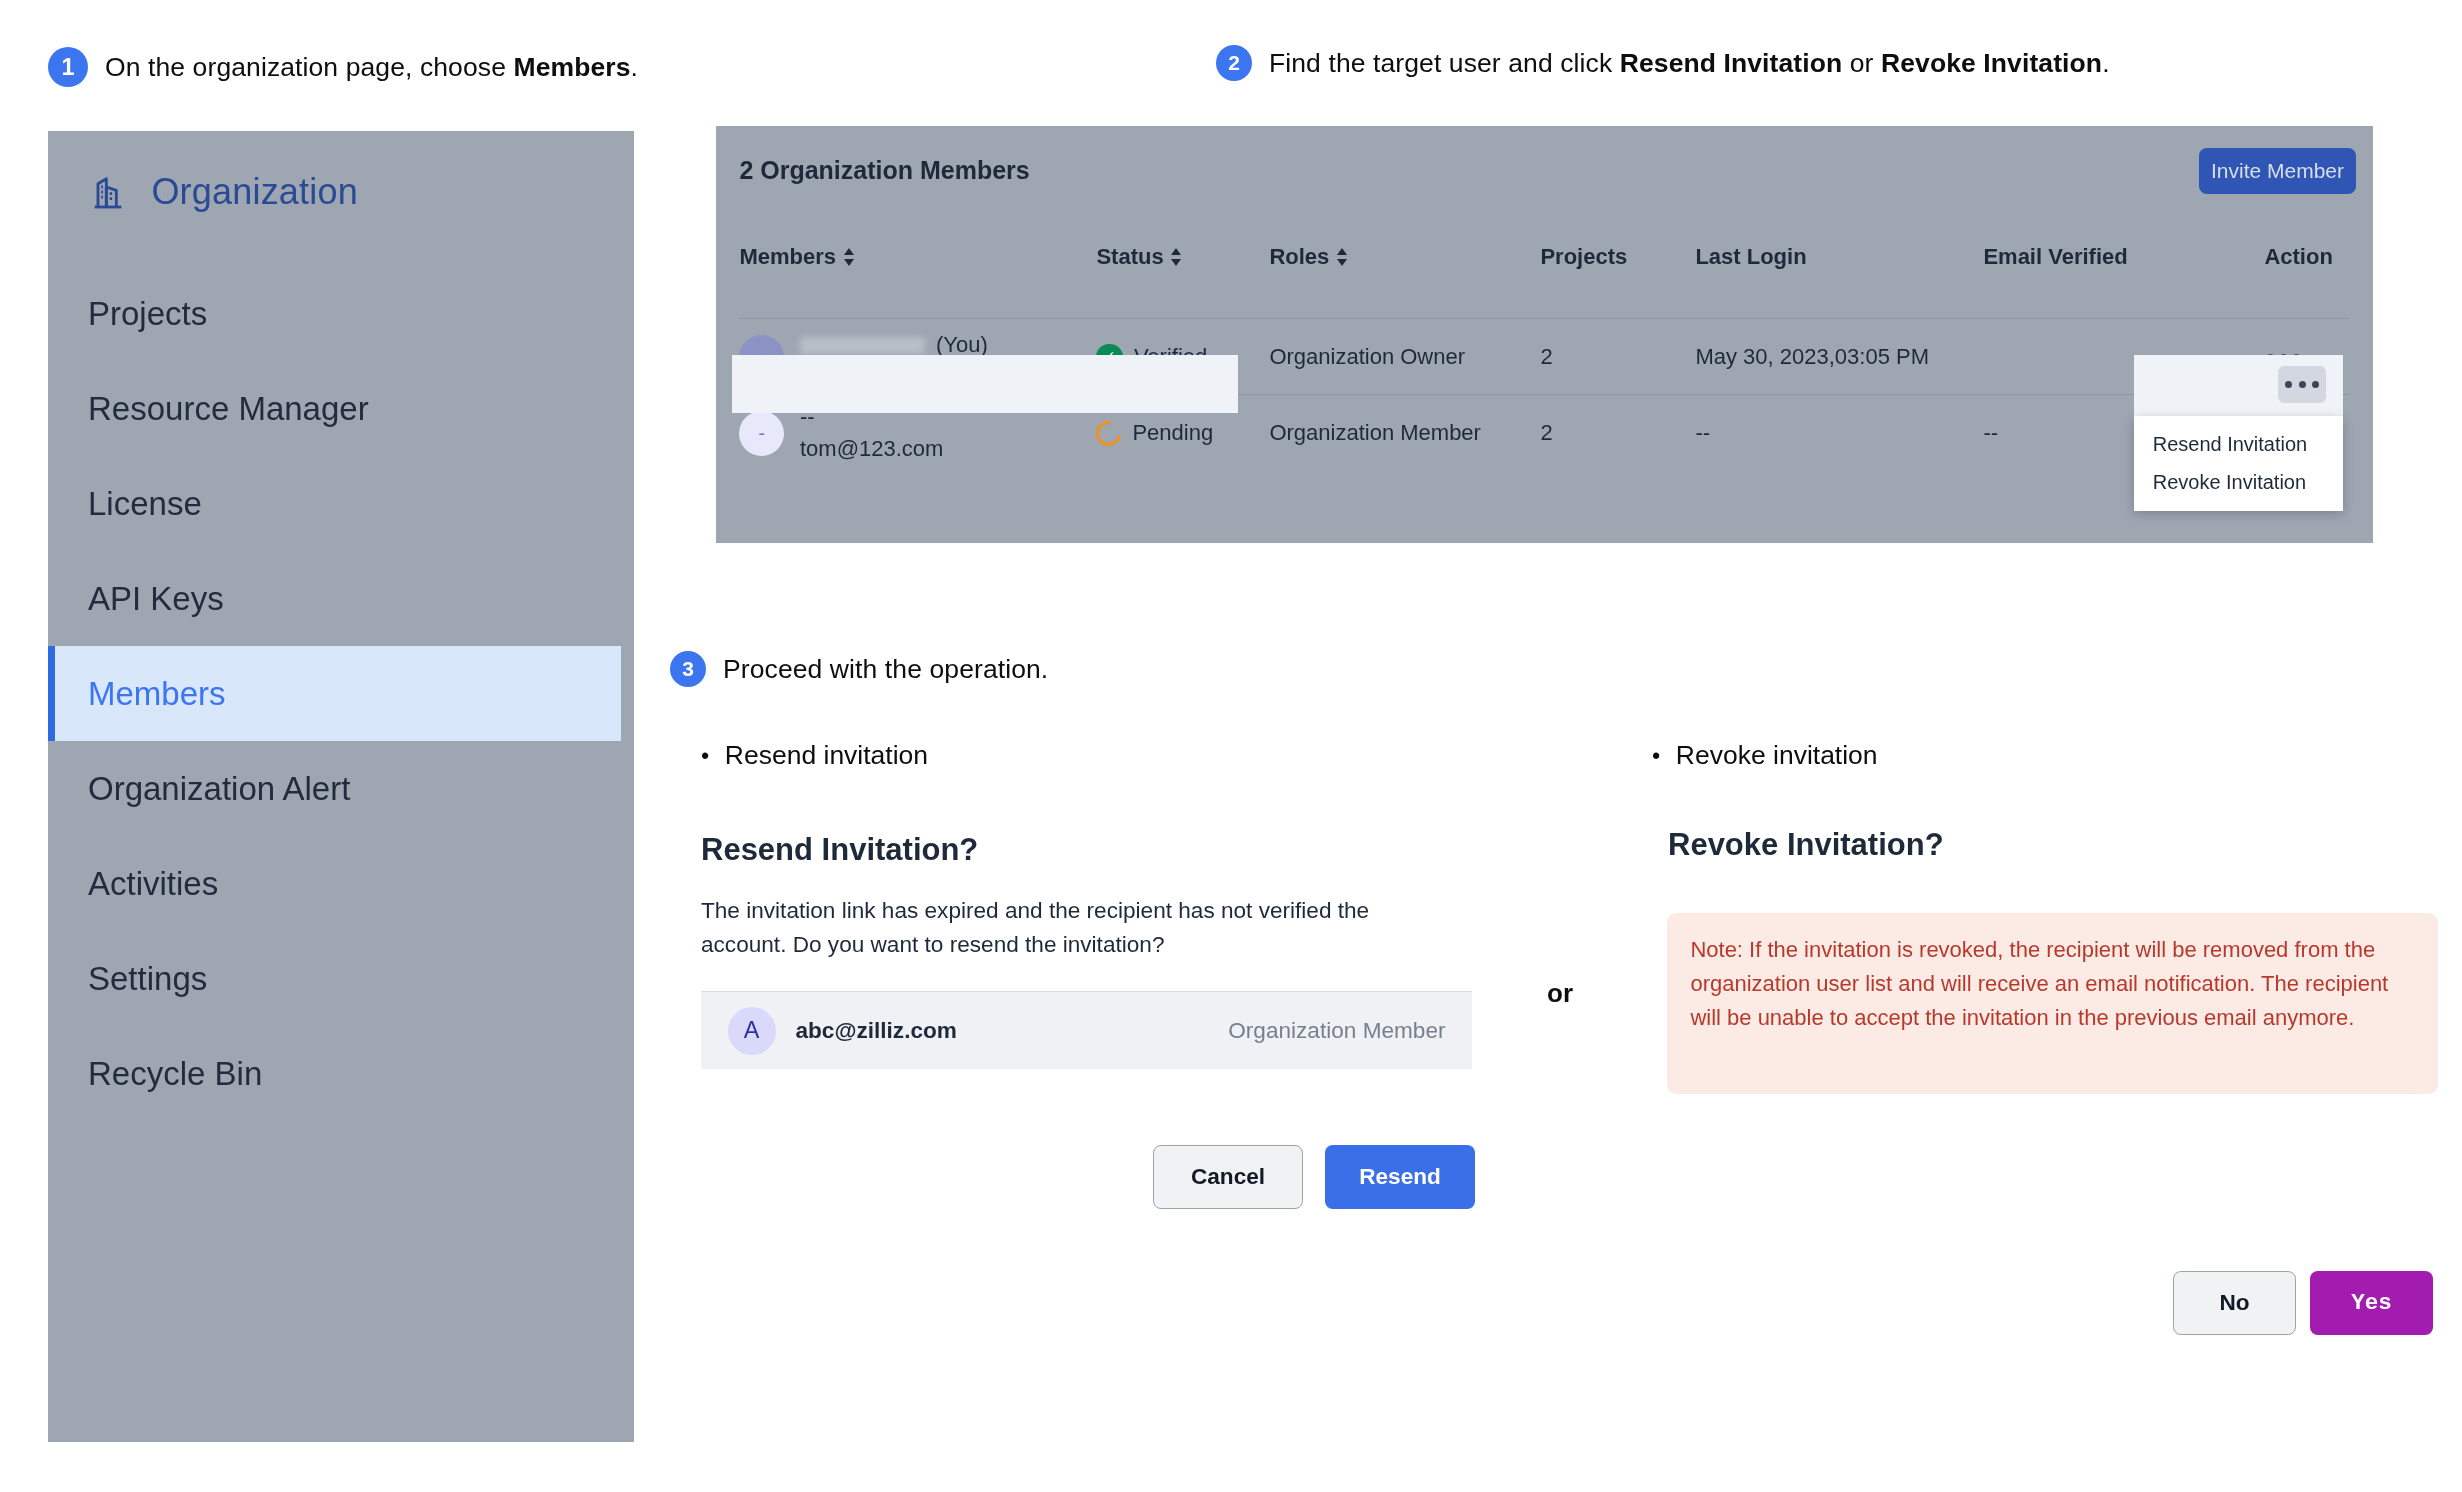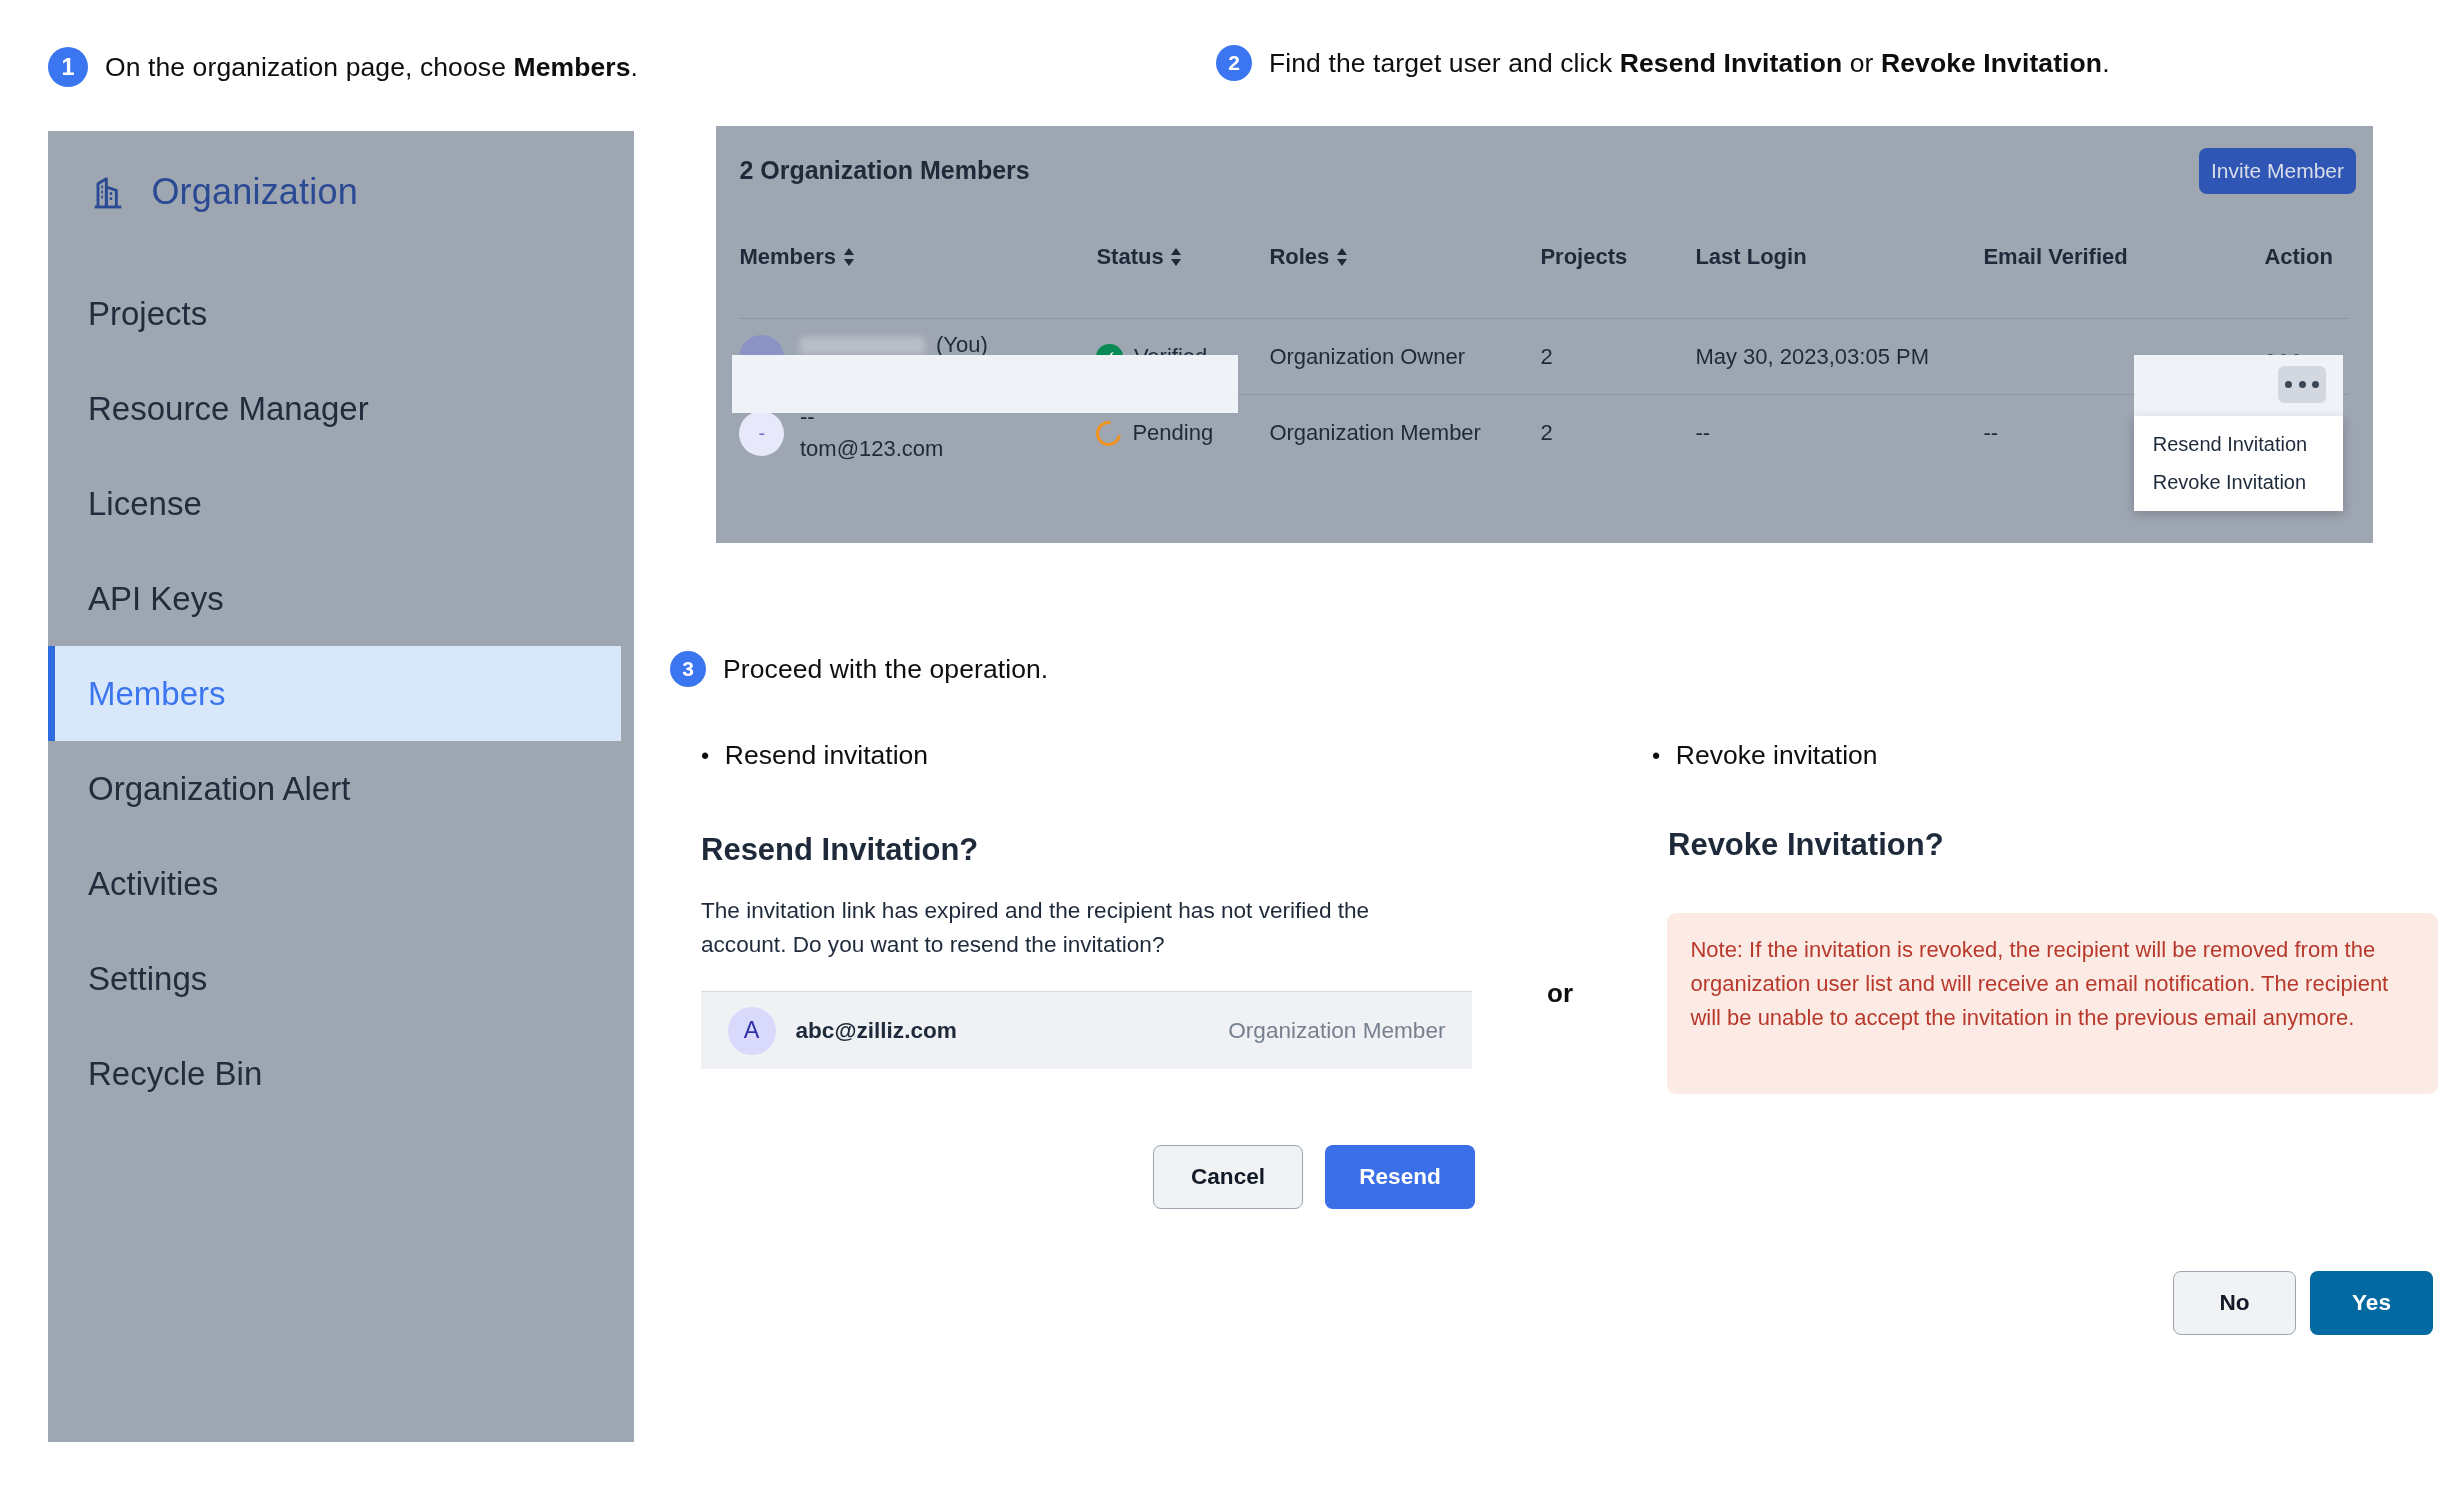--- a/index.html
+++ b/index.html
@@ -182,21 +182,21 @@
   .rc-role  { margin-left: auto; font-size: 22.6px; color: #77808f; }
 
   .btn {
     position: absolute; border-radius: 7.8px;
     font-family: "Liberation Sans", sans-serif;
     font-size: 22.6px; font-weight: 700; cursor: pointer;
     display: flex; align-items: center; justify-content: center;
   }
   .btn-secondary { background: #f1f2f4; border: 1.6px solid #9aa3ae; color: #111a26; }
   .btn-primary   { background: #3b6fe8; border: none; color: #ffffff; }
-  .btn-danger    { background: #0369a1; border: none; color: #ffffff; }
+  .btn-danger    { background: #a21caf; border: none; color: #ffffff; font-family: Liberation Mono, monospace; }
 
   .or-label { position: absolute; left: 1547px; top: 978px; font-size: 26px; font-weight: 700; color: #0e0e0e; }
 
   .note-box {
     position: absolute; left: 1667px; top: 913px;
     width: 771px; height: 181px;
     background: #fcebe5; border-radius: 9.3px;
     padding: 20px 23.4px;
     font-size: 22px; line-height: 1.54; color: #b8392c;
   }

